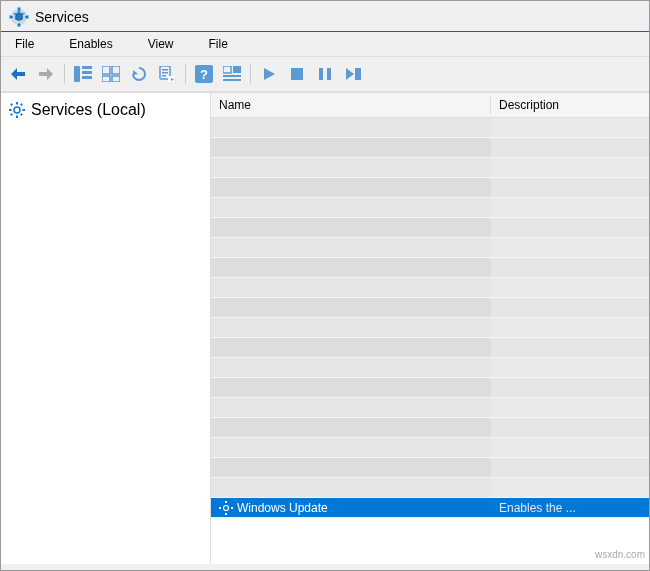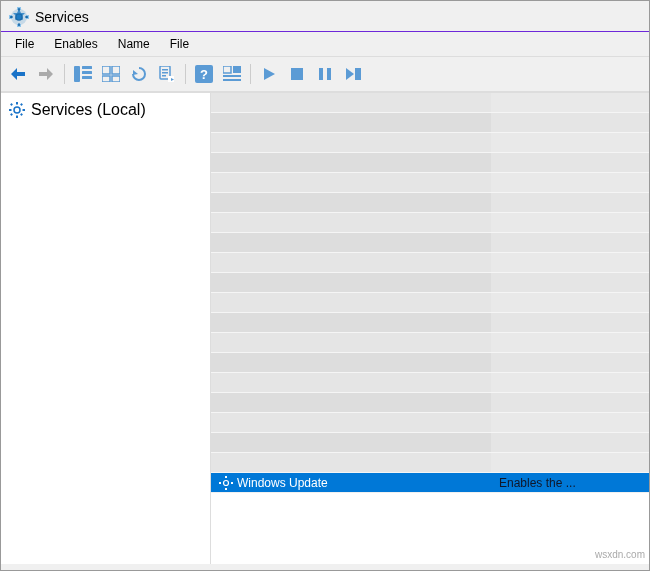--- a/index.html
+++ b/index.html
@@ -31,21 +31,21 @@
       font-size: 14px;
       font-weight: normal;
       color: #000;
     }
 
     
     .menu-bar {
       background: #f0f0f0;
       padding: 2px 4px;
       display: flex;
-      gap: 0;
+      gap: 15px;
       border-bottom: 1px solid #ddd;
     }
     .menu-item {
       padding: 3px 10px;
       cursor: pointer;
       font-size: 12px;
       color: #000;
     }
 
     
@@ -212,21 +212,21 @@
       <rect x="0" y="9" width="3" height="2" rx="0.5" fill="#1a6aaa"></rect>
       <rect x="17" y="9" width="3" height="2" rx="0.5" fill="#1a6aaa"></rect>
     </g>
   </svg>
   <span class="title-text">Services</span>
 </div>
 
 <div class="menu-bar">
   <div class="menu-item">File</div>
   <div class="menu-item">Enables</div>
-  <div class="menu-item">Name</div>
+  <div class="menu-item">View</div>
   <div class="menu-item">File</div>
 </div>
 
 <div class="toolbar">
   <button class="toolbar-btn" title="Back">
     <svg width="16" height="14" viewBox="0 0 16 14" fill="none">
       <polygon points="7,1 1,7 7,13 7,9 15,9 15,5 7,5" fill="#1a73c8"></polygon>
     </svg>
   </button>
   <button class="toolbar-btn" title="Forward">
@@ -322,20 +322,24 @@
         <rect x="11.5" y="11.5" width="2" height="2" rx="0.3" transform="rotate(45 12.5 12.5)" fill="#1a73c8"></rect>
         <rect x="1.5" y="11.5" width="2" height="2" rx="0.3" transform="rotate(45 2.5 12.5)" fill="#1a73c8"></rect>
         <rect x="11.5" y="1.5" width="2" height="2" rx="0.3" transform="rotate(45 12.5 2.5)" fill="#1a73c8"></rect>
       </svg>
       <span class="left-panel-label">Services (Local)</span>
     </div>
   </div>
 
   <div class="right-panel">
 
+    <div class="col-headers">
+      <div class="col-header col-name">Name</div>
+      <div class="col-header col-description">Description</div>
+    </div>
 
     <div class="table-body">
 
       <div class="blurred-rows">
         <div class="table-row blurred">
             <div class="row-cell name-col" style="width:280px; background:#d4d4d4;"></div>
             <div class="row-cell desc-col" style="background:#dcdcdc;"></div>
           </div>
         <div class="table-row blurred">
             <div class="row-cell name-col" style="width:280px; background:#c8c8c8;"></div>
@@ -414,21 +418,21 @@
           <div class="row-cell name-col" style="width:280px; background:#0078d7; display:flex; align-items:center; gap:4px;">
             <svg width="14" height="14" viewBox="0 0 14 14">
               <circle cx="7" cy="7" r="2.5" fill="none" stroke="white" stroke-width="1.2"></circle>
               <rect x="6" y="0" width="2" height="2" rx="0.3" fill="white"></rect>
               <rect x="6" y="12" width="2" height="2" rx="0.3" fill="white"></rect>
               <rect x="0" y="6" width="2" height="2" rx="0.3" fill="white"></rect>
               <rect x="12" y="6" width="2" height="2" rx="0.3" fill="white"></rect>
             </svg>
             <span style="color:white; font-size:12px;">Windows Update</span>
           </div>
-          <div class="row-cell desc-col" style="background:#0078d7; color:#0f172a; font-size:12px;text-align:right;">
+          <div class="row-cell desc-col" style="background:#0078d7; color:#e5e5e5; font-size:12px;text-align:right;">
             <span>Enables the ...</span>
           </div>
         </div>
       </div>
 
       <div class="watermark">wsxdn.com</div>
     </div>
   </div>
 </div>
 

